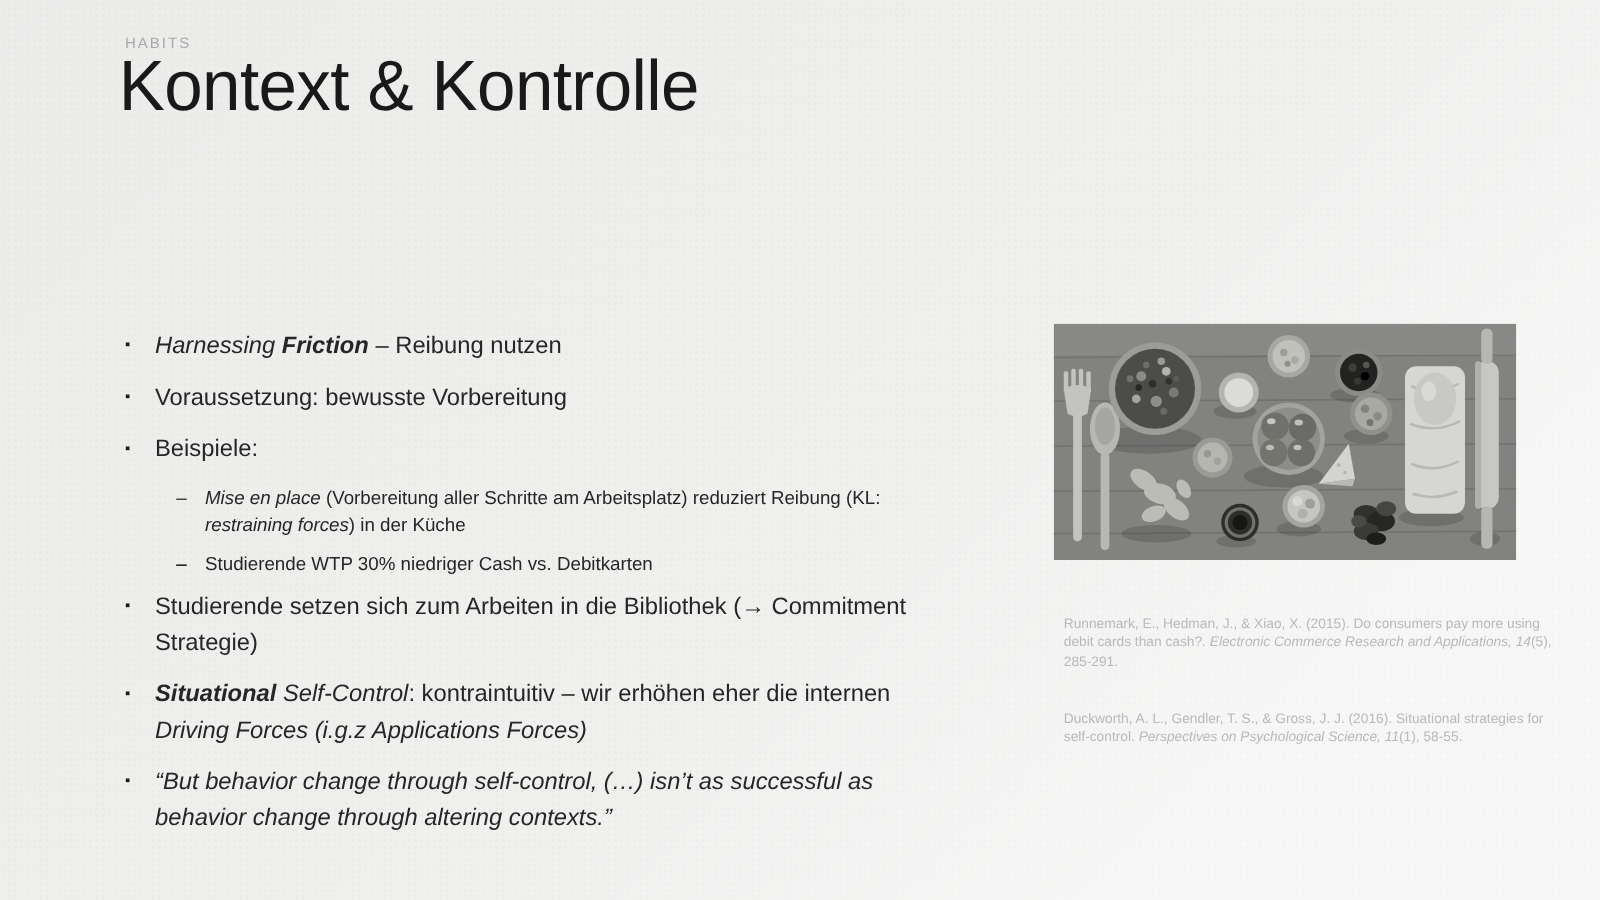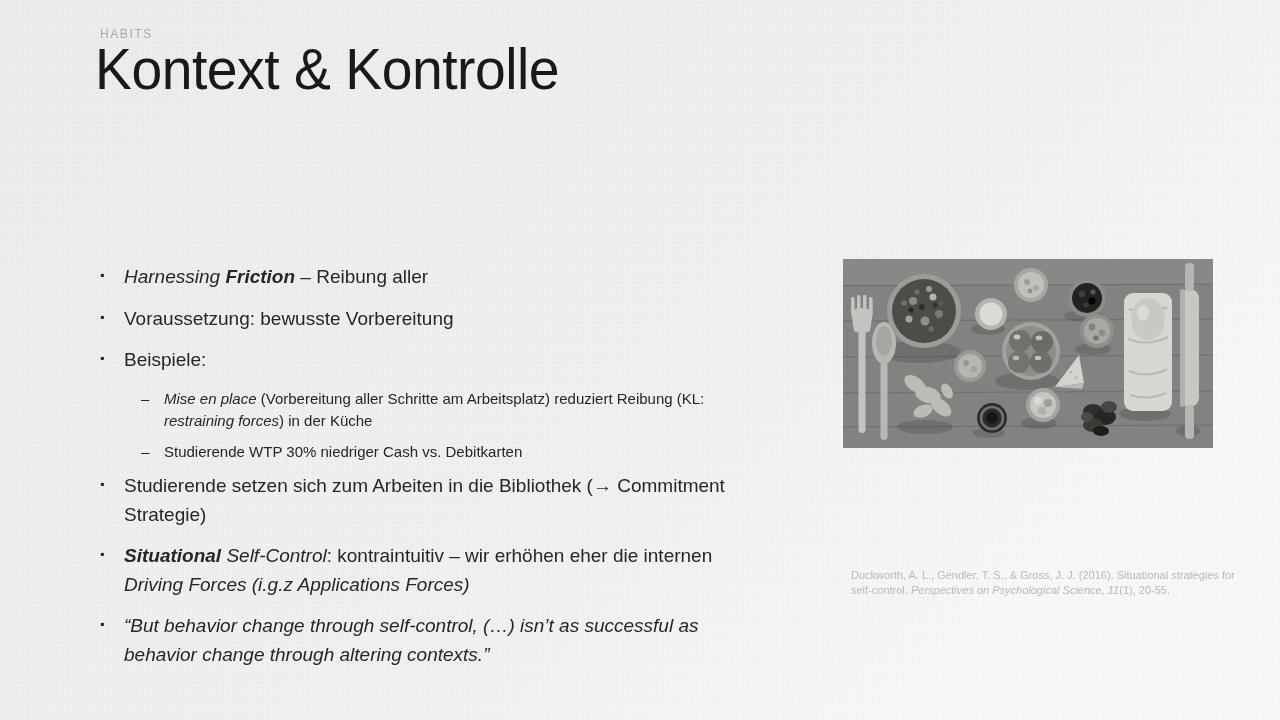--- a/index.html
+++ b/index.html
@@ -61,21 +61,21 @@
 </style>
 </head>
 <body>
 
 <div class="slide">
 
   <div class="eyebrow">HABITS</div>
   <div class="title">Kontext &amp; Kontrolle</div>
 
   <div class="content" id="bullets">
-      <div class="bullet bullet-l1"><span class="marker">▪</span><span class="seg-i">Harnessing </span><span class="seg-bi">Friction</span><span class="seg-n"> – Reibung aller</span></div>
+      <div class="bullet bullet-l1"><span class="marker">▪</span><span class="seg-i">Harnessing </span><span class="seg-bi">Friction</span><span class="seg-n"> – Reibung nutzen</span></div>
       <div class="bullet bullet-l1"><span class="marker">▪</span><span class="seg-n">Voraussetzung: bewusste Vorbereitung</span></div>
       <div class="bullet bullet-l1"><span class="marker">▪</span><span class="seg-b">Beispiele:</span></div>
       <div class="bullet bullet-l2"><span class="marker">–</span><span class="seg-i">Mise en place</span><span class="seg-n"> (Vorbereitung aller Schritte am Arbeitsplatz) reduziert Reibung (KL: </span><span class="seg-i">restraining forces</span><span class="seg-n">) in der Küche</span></div>
       <div class="bullet bullet-l2"><span class="marker">–</span></div>
       <div class="bullet bullet-l2"><span class="marker">–</span><span class="seg-n">Studierende WTP 30% niedriger Cash vs. Debitkarten</span></div>
       <div class="bullet bullet-l1"><span class="marker">▪</span><span class="seg-n">Studierende setzen sich zum Arbeiten in die Bibliothek (→ Commitment Strategie)</span></div>
       <div class="bullet bullet-l1"><span class="marker">▪</span><span class="seg-bi">Situational</span><span class="seg-i"> Self-Control</span><span class="seg-n">: kontraintuitiv – wir erhöhen eher die internen </span><span class="seg-i">Driving Forces (i.g.z Applications Forces)</span></div>
       <div class="bullet bullet-l1"><span class="marker">▪</span><span class="seg-i">“But behavior change through self-control, (…) isn’t as successful as behavior change through altering contexts.”</span></div>
     </div>
 
@@ -219,15 +219,16 @@
     </g>
 
     <g>
       <rect x="337" y="30" width="19" height="118" rx="9" fill="#c7c7c3"></rect>
       <rect x="337" y="30" width="5" height="118" rx="2.5" fill="#b0b0ac"></rect>
       <rect x="342" y="4" width="9" height="28" rx="4" fill="#b6b6b2"></rect>
       <rect x="342" y="146" width="9" height="34" rx="4" fill="#b6b6b2"></rect>
     </g>
   </svg>
 
-  <div class="citation citation-2" id="citation-1"><span class="seg-n">Duckworth, A. L., Gendler, T. S., &amp; Gross, J. J. (2016). Situational strategies for self-control. </span><span class="seg-i">Perspectives on Psychological Science, 11</span><span class="seg-n">(1), 20-55.</span></div>
+  <div class="citation citation-1" id="citation-0"><span class="seg-n">Runnemark, E., Hedman, J., &amp; Xiao, X. (2015). Do consumers pay more using debit cards than cash?. </span><span class="seg-i">Electronic Commerce Research and Applications, 14</span><span class="seg-n">(5), 285-291.</span></div>
+  <div class="citation citation-2" id="citation-1"><span class="seg-n">Duckworth, A. L., Gendler, T. S., &amp; Gross, J. J. (2016). Situational strategies for self-control. </span><span class="seg-i">Perspectives on Psychological Science, 11</span><span class="seg-n">(1), 58-55.</span></div>
 
 </div>
 
 </body></html>

